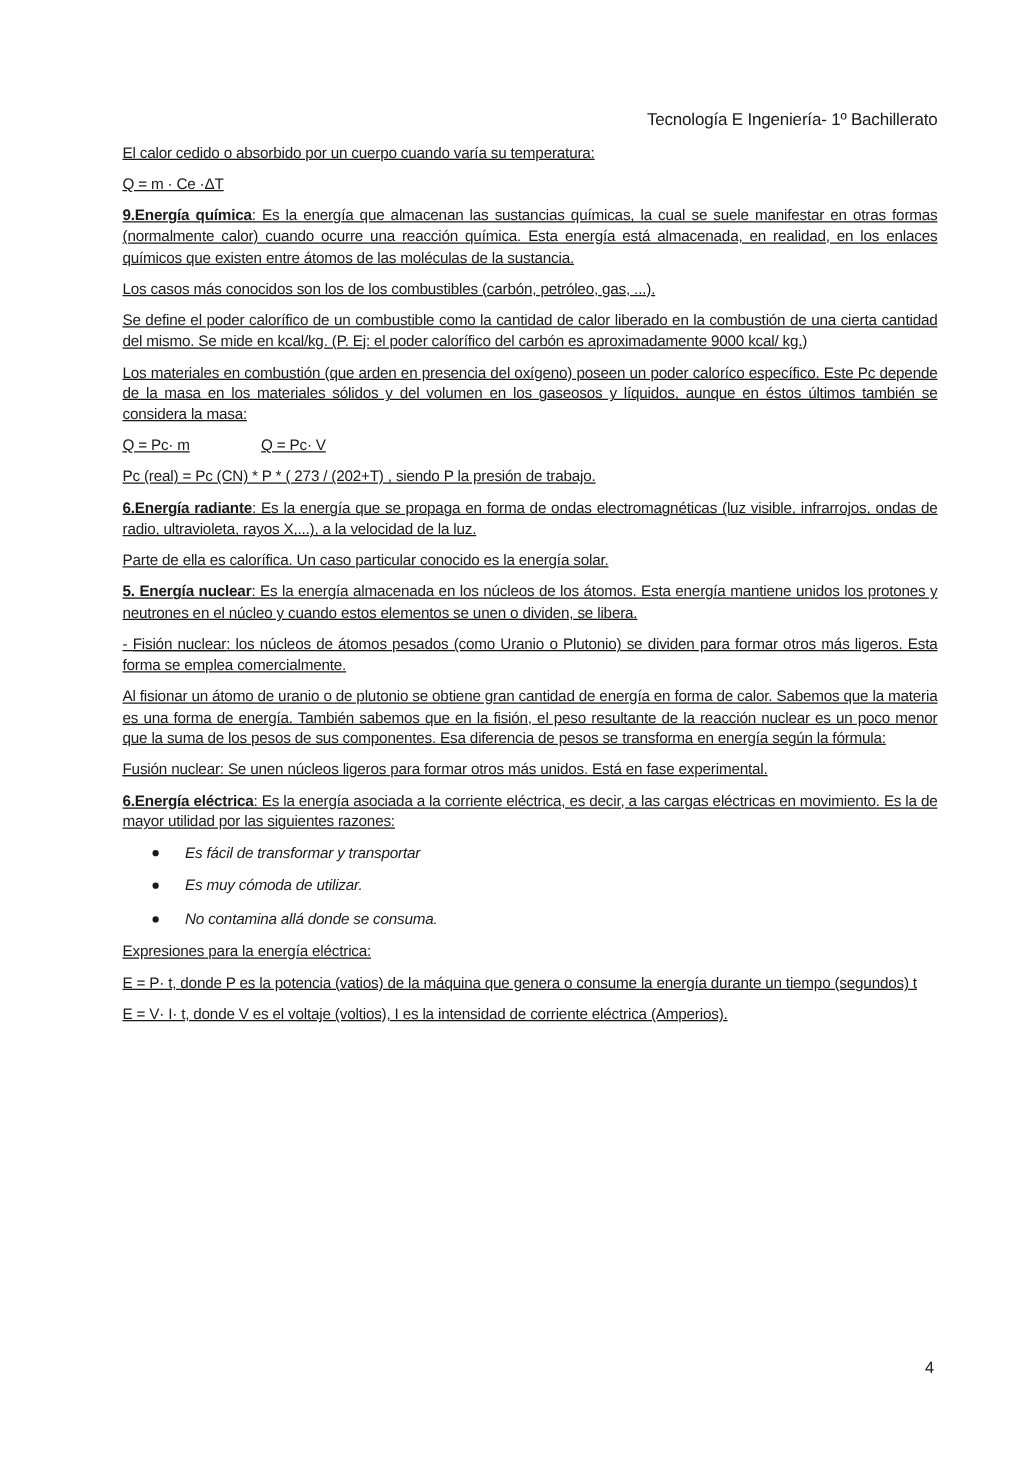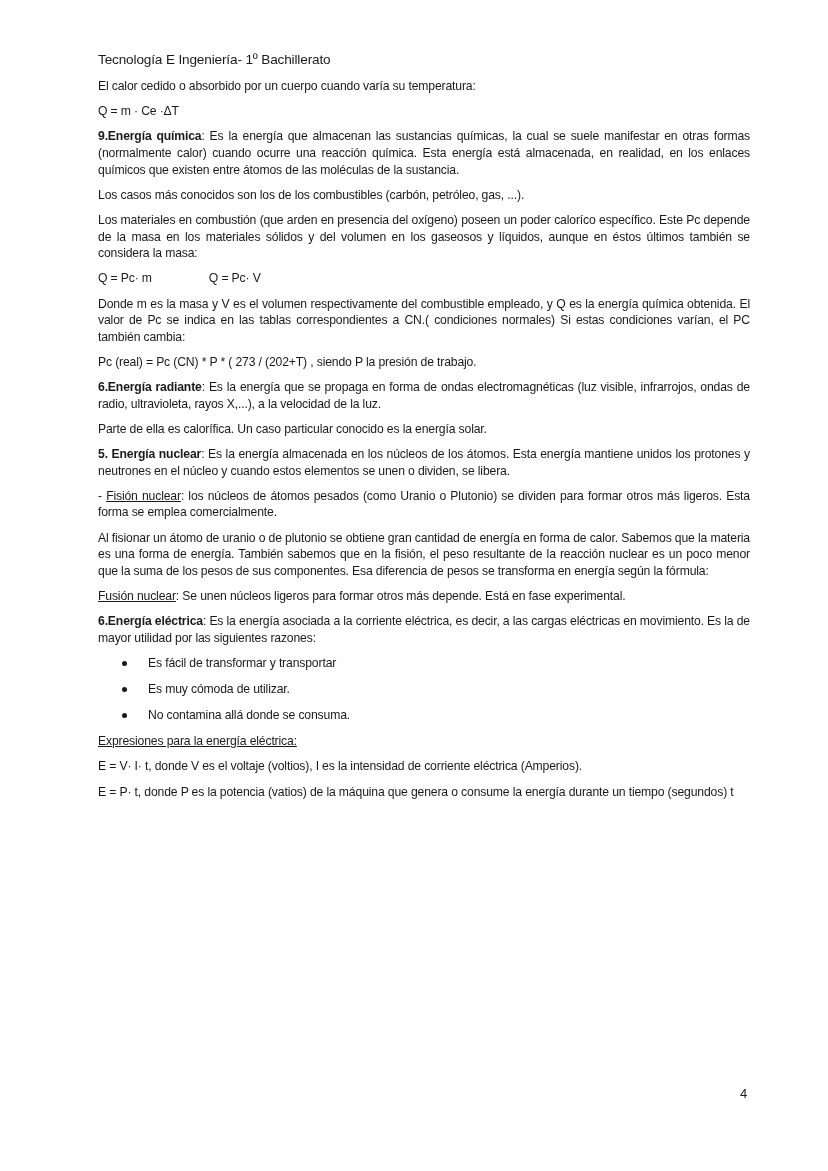--- a/index.html
+++ b/index.html
@@ -18,44 +18,47 @@
     .page {
       position: absolute;
       left: 98px;
       top: 50px;
       width: 652px;
       font-size: 12.2px;
       line-height: 16.6px;
       letter-spacing: -0.15px;
     }
     .header {
-      text-align: left;
+      text-align: right;
       font-size: 13.6px;
       line-height: 20px;
       margin-bottom: 8px;
       margin-right: 0;
+      margin-top: 36px;
     }
     p {
       margin: 0 0 8.6px 0;
+      text-decoration: underline;
     }
     .justify {
       text-align: justify;
     }
     .bold { font-weight: bold; }
     .u { text-decoration: underline; }
     ul.bullets {
       list-style: none;
       margin: 0 0 6px 0;
       padding: 0;
     }
     ul.bullets li {
       position: relative;
       padding-left: 50px;
       line-height: 16.6px;
       margin-bottom: 9.5px;
+      font-style: italic;
     }
     ul.bullets li .dot {
       position: absolute;
       left: 24px;
       top: 6px;
       width: 5px;
       height: 5px;
       border-radius: 50%;
       background: #1a1a1a;
     }
@@ -72,37 +75,37 @@
 <body>
 
 <div class="page">
   <div class="header">Tecnología E Ingeniería- 1º Bachillerato</div>
 
   <p>El calor cedido o absorbido por un cuerpo cuando varía su temperatura:</p>
   <p>Q = m · Ce ·ΔT</p>
 
   <p class="justify"><span class="bold">9.Energía química</span><span>: Es la energía que almacenan las sustancias químicas, la cual se suele manifestar en otras formas (normalmente calor) cuando ocurre una reacción química. Esta energía está almacenada, en realidad, en los enlaces químicos que existen entre átomos de las moléculas de la sustancia.</span></p>
   <p>Los casos más conocidos son los de los combustibles (carbón, petróleo, gas, ...).</p>
+  <p class="justify">Se define el poder calorífico de un combustible como la cantidad de calor liberado en la combustión de una cierta cantidad del mismo. Se mide en kcal/kg. (P. Ej: el poder calorífico del carbón es aproximadamente 9000 kcal/ kg.)</p>
   <p class="justify">Los materiales en combustión (que arden en presencia del oxígeno) poseen un poder caloríco específico.  Este Pc depende de la masa en los materiales sólidos y del volumen en los gaseosos y líquidos, aunque en éstos últimos también se considera la masa:</p>
   <p><span>Q = Pc· m</span><span class="tab"></span><span>Q = Pc· V</span></p>
-  <p class="justify">Donde m es la masa y V es el volumen respectivamente del combustible empleado, y Q es la energía química obtenida. El valor de Pc se indica en las tablas correspondientes a CN.( condiciones normales) Si estas condiciones varían, el PC también cambia:</p>
   <p>Pc (real) = Pc (CN) * P * ( 273 / (202+T) , siendo P la presión de trabajo.</p>
 
   <p class="justify"><span class="bold">6.Energía radiante</span><span>: Es la energía que se propaga en forma de ondas electromagnéticas (luz visible, infrarrojos, ondas de radio, ultravioleta, rayos X,...), a la velocidad de la luz.</span></p>
   <p>Parte de ella es calorífica. Un caso particular conocido es la energía solar.</p>
 
   <p class="justify"><span class="bold">5. Energía nuclear</span><span>: Es la energía almacenada en los núcleos de los átomos. Esta energía mantiene unidos los protones y neutrones en el núcleo  y cuando estos elementos se unen o dividen, se libera.</span></p>
   <p class="justify"><span>- </span><span class="u">Fisión nuclear</span><span>: los núcleos de átomos pesados (como Uranio o Plutonio) se dividen para formar otros más ligeros. Esta forma se emplea comercialmente.</span></p>
   <p class="justify">Al fisionar un átomo de uranio o de plutonio se obtiene gran cantidad de energía en forma de calor. Sabemos que la materia es una forma de energía. También sabemos que en la fisión, el peso resultante de la reacción nuclear es un poco menor que la suma de los pesos de sus componentes. Esa diferencia de pesos se transforma en energía según la fórmula:</p>
-  <p><span class="u">Fusión nuclear</span><span>: Se unen núcleos ligeros para formar otros más depende. Está en fase experimental.</span></p>
+  <p><span class="u">Fusión nuclear</span><span>: Se unen núcleos ligeros para formar otros más unidos. Está en fase experimental.</span></p>
 
   <p class="justify"><span class="bold">6.Energía eléctrica</span><span>: Es la energía asociada a la corriente eléctrica, es decir, a las cargas eléctricas en movimiento. Es la de mayor utilidad por las siguientes razones:</span></p>
   <ul class="bullets">
     <li><span class="dot"></span><span>Es fácil de transformar y transportar</span></li>
     <li><span class="dot"></span><span>Es muy cómoda de utilizar.</span></li>
     <li><span class="dot"></span><span>No contamina allá donde se consuma.</span></li>
   </ul>
   <p class="u" style="display:inline-block;">Expresiones para la energía eléctrica:</p>
+  <p>E = P· t, donde P es la potencia (vatios) de la máquina que genera o consume la energía durante un tiempo (segundos) t</p>
   <p>E = V· I· t, donde V es el voltaje (voltios), I es la intensidad de corriente eléctrica (Amperios).</p>
-  <p>E = P· t, donde P es la potencia (vatios) de la máquina que genera o consume la energía durante un tiempo (segundos) t</p>
 </div>
 
 <div class="page-number">4</div>
 
 </body></html>

